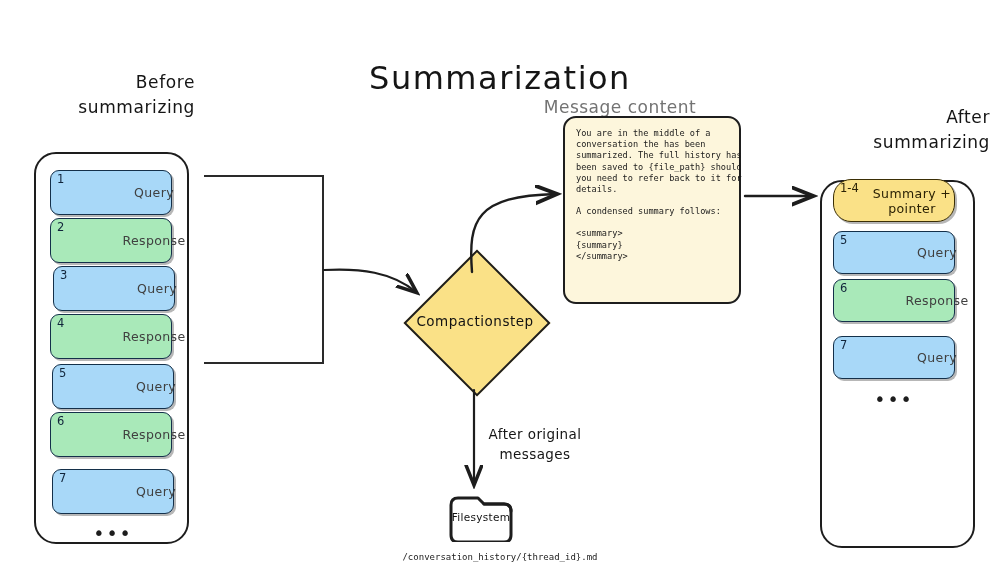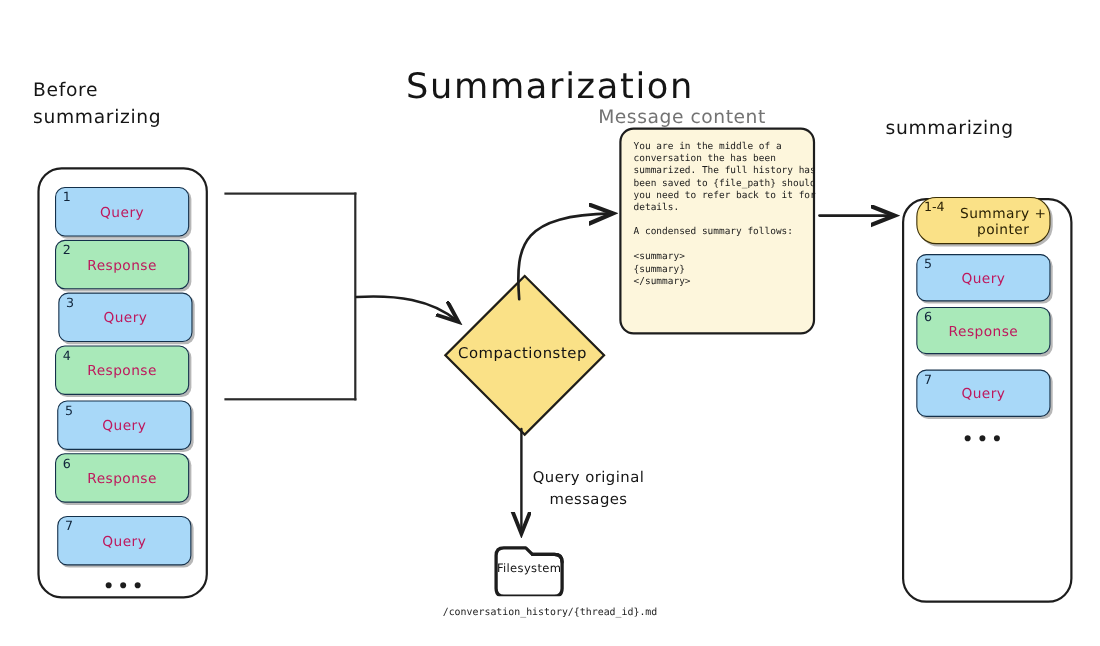--- a/index.html
+++ b/index.html
@@ -4,38 +4,38 @@
 <style>
   html,body{margin:0;padding:0;background:#ffffff;}
   body{width:1000px;height:587px;position:relative;overflow:hidden;
        font-family:"DejaVu Sans",sans-serif;color:#1b1b1b;}
 
   .hand{font-family:"DejaVu Sans",sans-serif;}
 
   #title{position:absolute;left:0;top:12px;width:1000px;text-align:center;
          font-size:32px;letter-spacing:1.5px;color:#151515;margin-top:47px;}
 
-  .col-label{position:absolute;text-align:left;font-size:17px;line-height:25px;
+  .col-label{position:absolute;text-align:right;font-size:17px;line-height:25px;
              letter-spacing:.6px;color:#151515;}
   #label-before{left:30px;top:70px;width:165px;}
   #label-after{left:805px;top:105px;width:185px;}
 
   
   .panel{position:absolute;border:2.2px solid #1d1d1d;border-radius:22px;
          background:#fff;box-sizing:border-box;}
   #panel-before{left:34px;top:152px;width:155px;height:392px;}
   #panel-after{left:820px;top:180px;width:155px;height:368px;}
 
   
   .card{position:absolute;box-sizing:border-box;border:1.8px solid #14304a;
         border-radius:9px;box-shadow:2px 2px 0 rgba(30,30,30,.32);}
   .card .num{position:absolute;left:6px;top:1px;font-size:11.5px;color:#10243a;}
   .card .lbl{position:absolute;left:0;top:0;width:100%;height:100%;
              display:flex;align-items:center;justify-content:center;
-             font-size:12.5px;letter-spacing:.4px;color:#be185d;text-align:center;}
+             font-size:12.5px;letter-spacing:.4px;color:#404040;text-align:center;padding-left:43px;}
   .card.query{background:#a8d8f8;}
   .card.response{background:#a9e9b9;}
   .card.summary{background:#fae187;border-color:#3a2e05;border-radius:18px;}
   .card.summary .num,.card.summary .lbl{color:#2b2205;}
 
   .dots{position:absolute;font-size:19px;letter-spacing:2px;color:#1d1d1d;
         text-align:center;line-height:10px;}
 
   
   #bracket{position:absolute;left:204px;top:175px;width:120px;height:189px;
@@ -137,20 +137,21 @@
       <div class="sp"></div>
       <div class="ln">A condensed summary follows:</div>
       <div class="sp"></div>
       <div class="ln">&lt;summary&gt;</div>
       <div class="ln">{summary}</div>
       <div class="ln">&lt;/summary&gt;</div>
     </div>
 </div>
 
 <div id="label-after" class="hand col-label">
+  <div>After</div>
   <div>summarizing</div>
 </div>
 
 <div id="panel-after" class="panel"></div>
 
 <div class="card summary" style="left:833px;top:179px;width:122px;height:43px;">
   <span class="num hand">1-4</span>
   <span class="lbl hand" style="white-space:pre-line;padding-left:18px;">Summary +
 pointer</span>
 </div>
@@ -162,21 +163,21 @@
   <span class="num hand">6</span>
   <span class="lbl hand">Response</span>
 </div>
 <div class="card query" style="left:833px;top:336px;width:122px;height:43px;">
   <span class="num hand">7</span>
   <span class="lbl hand">Query</span>
 </div>
 <div class="dots" style="left:833px;top:394px;width:122px;">•••</div>
 
 <div id="save-label" class="hand">
-  <div>Query original</div>
+  <div>After original</div>
   <div>messages</div>
 </div>
 
 <div id="folder">
   <svg viewBox="0 0 68 50" width="68" height="50">
     <path d="M4 13 q0-7 7-7 h20 l6 6 h20 q7 0 7 7 v24 q0 7-7 7 h-46 q-7 0-7-7 z" fill="#ffffff" stroke="#1d1d1d" stroke-width="3" stroke-linejoin="round"></path>
     <path d="M37 12 h20 q7 0 7 7" fill="none" stroke="#1d1d1d" stroke-width="3" stroke-linecap="round"></path>
   </svg>
   <div id="fs-label" class="hand">Filesystem</div>
 </div>

